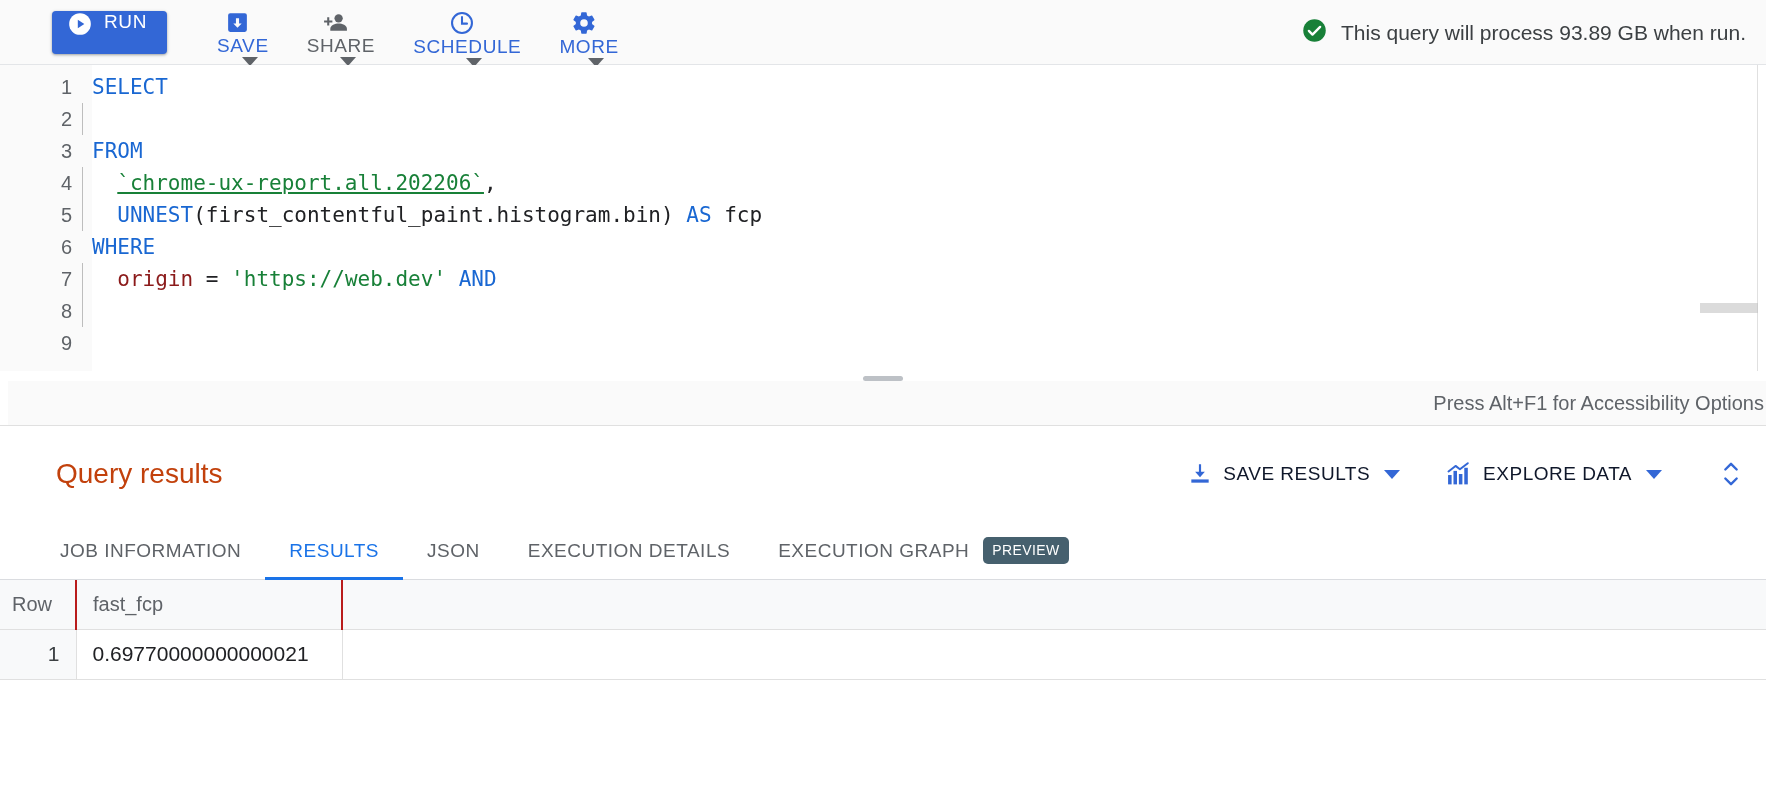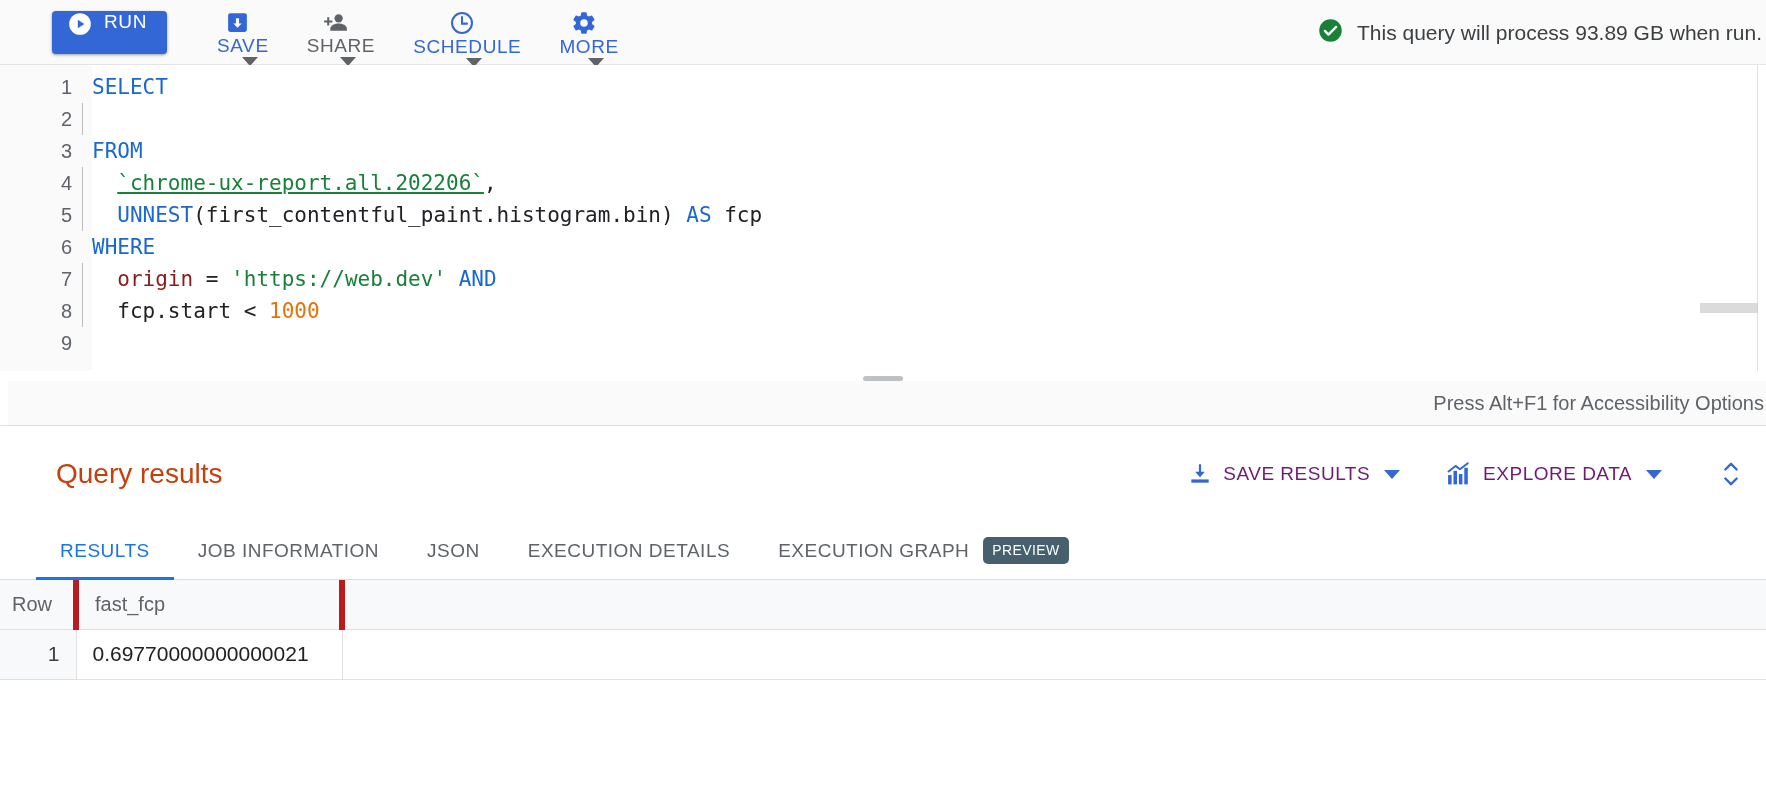--- a/index.html
+++ b/index.html
@@ -51,21 +51,21 @@
     margin-left: 14px; width: 0; height: 0;
     border-left: 8px solid transparent; border-right: 8px solid transparent;
     border-top: 9px solid #5f6368;
   }
   .tb-item.share { color: #5f6368; }
   .tb-item.share .ico svg { fill: #5f6368; }
 
   .status {
     position: absolute; right: 0; top: 0; height: 65px;
     display: flex; align-items: center;
-    padding-right: 4px;
+    padding-right: 20px;
   }
   .status .txt {
     font-size: 21px; color: #3c4043; margin-left: 13px; white-space: nowrap;
   }
 
   
   .editor-wrap {
     position: relative;
     height: 361px;
     background: #fff;
@@ -133,21 +133,21 @@
     padding-left: 36px;
     position: relative;
   }
   .res-title { font-size: 28px; color: #c2410c; font-weight: 400; margin-left: 20px; }
   .res-actions {
     position: absolute; right: 20px; top: 0; height: 96px;
     display: flex; align-items: center;
   }
   .res-btn {
     display: flex; align-items: center;
-    color: #701a75; font-size: 19px; font-weight: 500; letter-spacing: .5px;
+    color: #0f172a; font-size: 19px; font-weight: 500; letter-spacing: .5px;
     cursor: pointer; margin-left: 46px;
   }
   .res-btn .ico { display: flex; align-items: center; margin-right: 10px; }
   .res-btn .caret {
     margin-left: 14px; width: 0; height: 0;
     border-left: 8px solid transparent; border-right: 8px solid transparent;
     border-top: 9px solid #3367d6;
   }
   .expand-btn { margin-left: 54px; cursor: pointer; display: flex; align-items: center; }
 
@@ -178,21 +178,21 @@
     color: #fff;
     font-size: 14px; font-weight: 500; letter-spacing: .4px;
     border-radius: 5px;
     padding: 5px 9px 6px;
   }
 
   
   .rtable { width: 100%; border-collapse: collapse; table-layout: fixed; }
   .rtable th {
     background: #f8f9fa;
-    border-right: 6px solid #b91c1c;
+    border-right: 2px solid #b91c1c;
     border-bottom: 1px solid #e0e0e0;
     height: 49px;
     font-size: 20px; font-weight: 400; color: #5f6368;
     text-align: left;
     padding: 0 16px;
   }
   .rtable th.rowcol { width: 76px; text-align: left; padding-left: 12px; }
   .rtable th.fastcol { width: 266px; }
   .rtable td {
     border-right: 1px solid #e0e0e0;
@@ -281,21 +281,21 @@
   <div class="editor-wrap">
     <div class="gutter-bg"></div>
     <div class="code" id="code-lines">
         <div class="cline"><span class="lno">1</span><span class="ind"></span><span class="src"><span class="kw">SELECT</span></span></div>
         <div class="cline"><span class="lno">2</span><span class="ind bar"></span></div>
         <div class="cline"><span class="lno">3</span><span class="ind"></span><span class="src"><span class="kw">FROM</span></span></div>
         <div class="cline"><span class="lno">4</span><span class="ind bar"></span><span class="src"><span class="id">  </span><span class="tbl">`chrome-ux-report.all.202206`</span><span class="punct">,</span></span></div>
         <div class="cline"><span class="lno">5</span><span class="ind bar"></span><span class="src"><span class="id">  </span><span class="fn">UNNEST</span><span class="punct">(</span><span class="id">first_contentful_paint.histogram.bin</span><span class="punct">)</span><span class="id"> </span><span class="kw">AS</span><span class="id"> fcp</span></span></div>
         <div class="cline"><span class="lno">6</span><span class="ind"></span><span class="src"><span class="kw">WHERE</span></span></div>
         <div class="cline"><span class="lno">7</span><span class="ind bar"></span><span class="src"><span class="id">  </span><span class="col">origin</span><span class="punct"> = </span><span class="str">'</span><span class="str u">https://web.dev</span><span class="str">'</span><span class="id"> </span><span class="kw">AND</span></span></div>
-        <div class="cline"><span class="lno">8</span><span class="ind bar"></span><span class="src"><span class="id">  </span><span class="id">fcp.start</span><span class="punct"> &lt; </span><span class="num">1000</span></span></div>
+        <div class="cline"><span class="lno">8</span><span class="ind bar"></span></div>
         <div class="cline"><span class="lno">9</span><span class="ind"></span><span class="src"></span></div>
       </div>
     <div class="vscroll-track">
       <div class="vscroll-thumb"></div>
     </div>
     <div class="drag-handle"></div>
     <div class="a11y-bar">
       <span class="t">Press Alt+F1 for Accessibility Options</span>
     </div>
   </div>
@@ -332,25 +332,25 @@
       <div class="expand-btn">
         <svg width="30" height="34" viewBox="0 0 24 30" fill="none" stroke="#3367d6" stroke-width="2.1" stroke-linecap="round" stroke-linejoin="round">
           <path d="M7 11l5-5 5 5"></path>
             <path d="M7 19l5 5 5-5"></path>
         </svg>
       </div>
     </div>
   </div>
 
   <div class="tabs" id="tabs-row">
+      <div class="tab">
+        <span>JOB INFORMATION</span>
+      </div>
       <div class="tab active">
         <span>RESULTS</span>
-      </div>
-      <div class="tab">
-        <span>JOB INFORMATION</span>
       </div>
       <div class="tab">
         <span>JSON</span>
       </div>
       <div class="tab">
         <span>EXECUTION DETAILS</span>
       </div>
       <div class="tab">
         <span>EXECUTION GRAPH</span>
         <span class="badge">PREVIEW</span>

